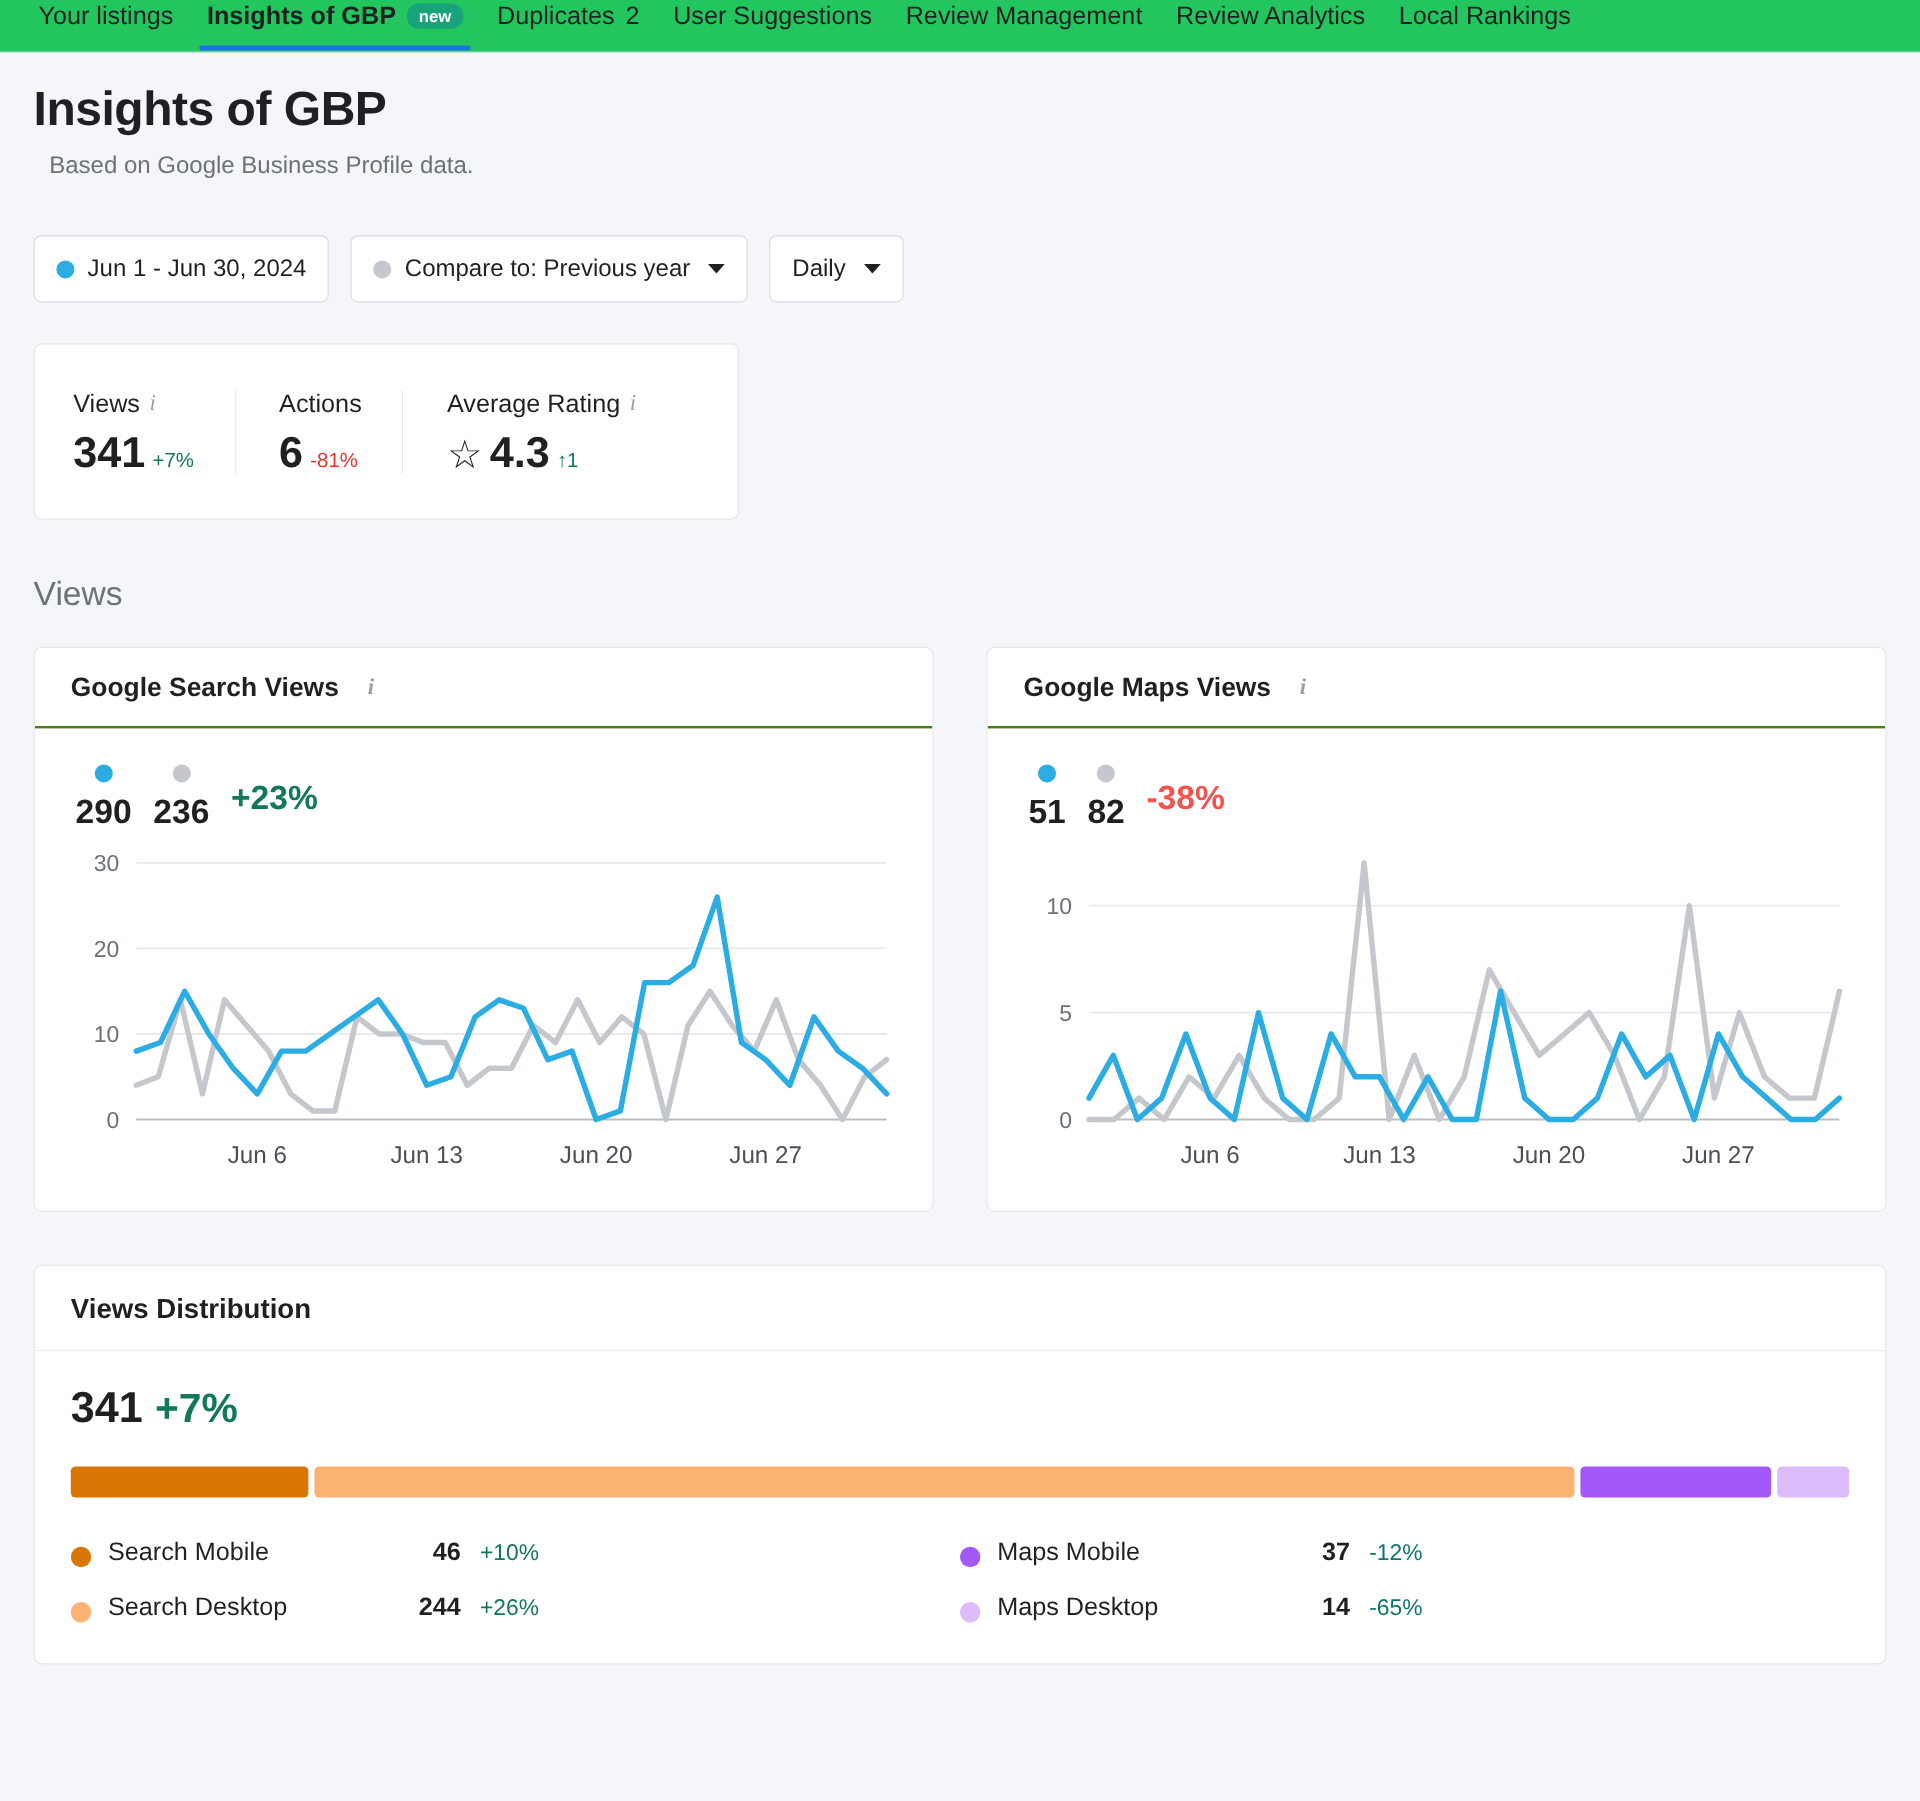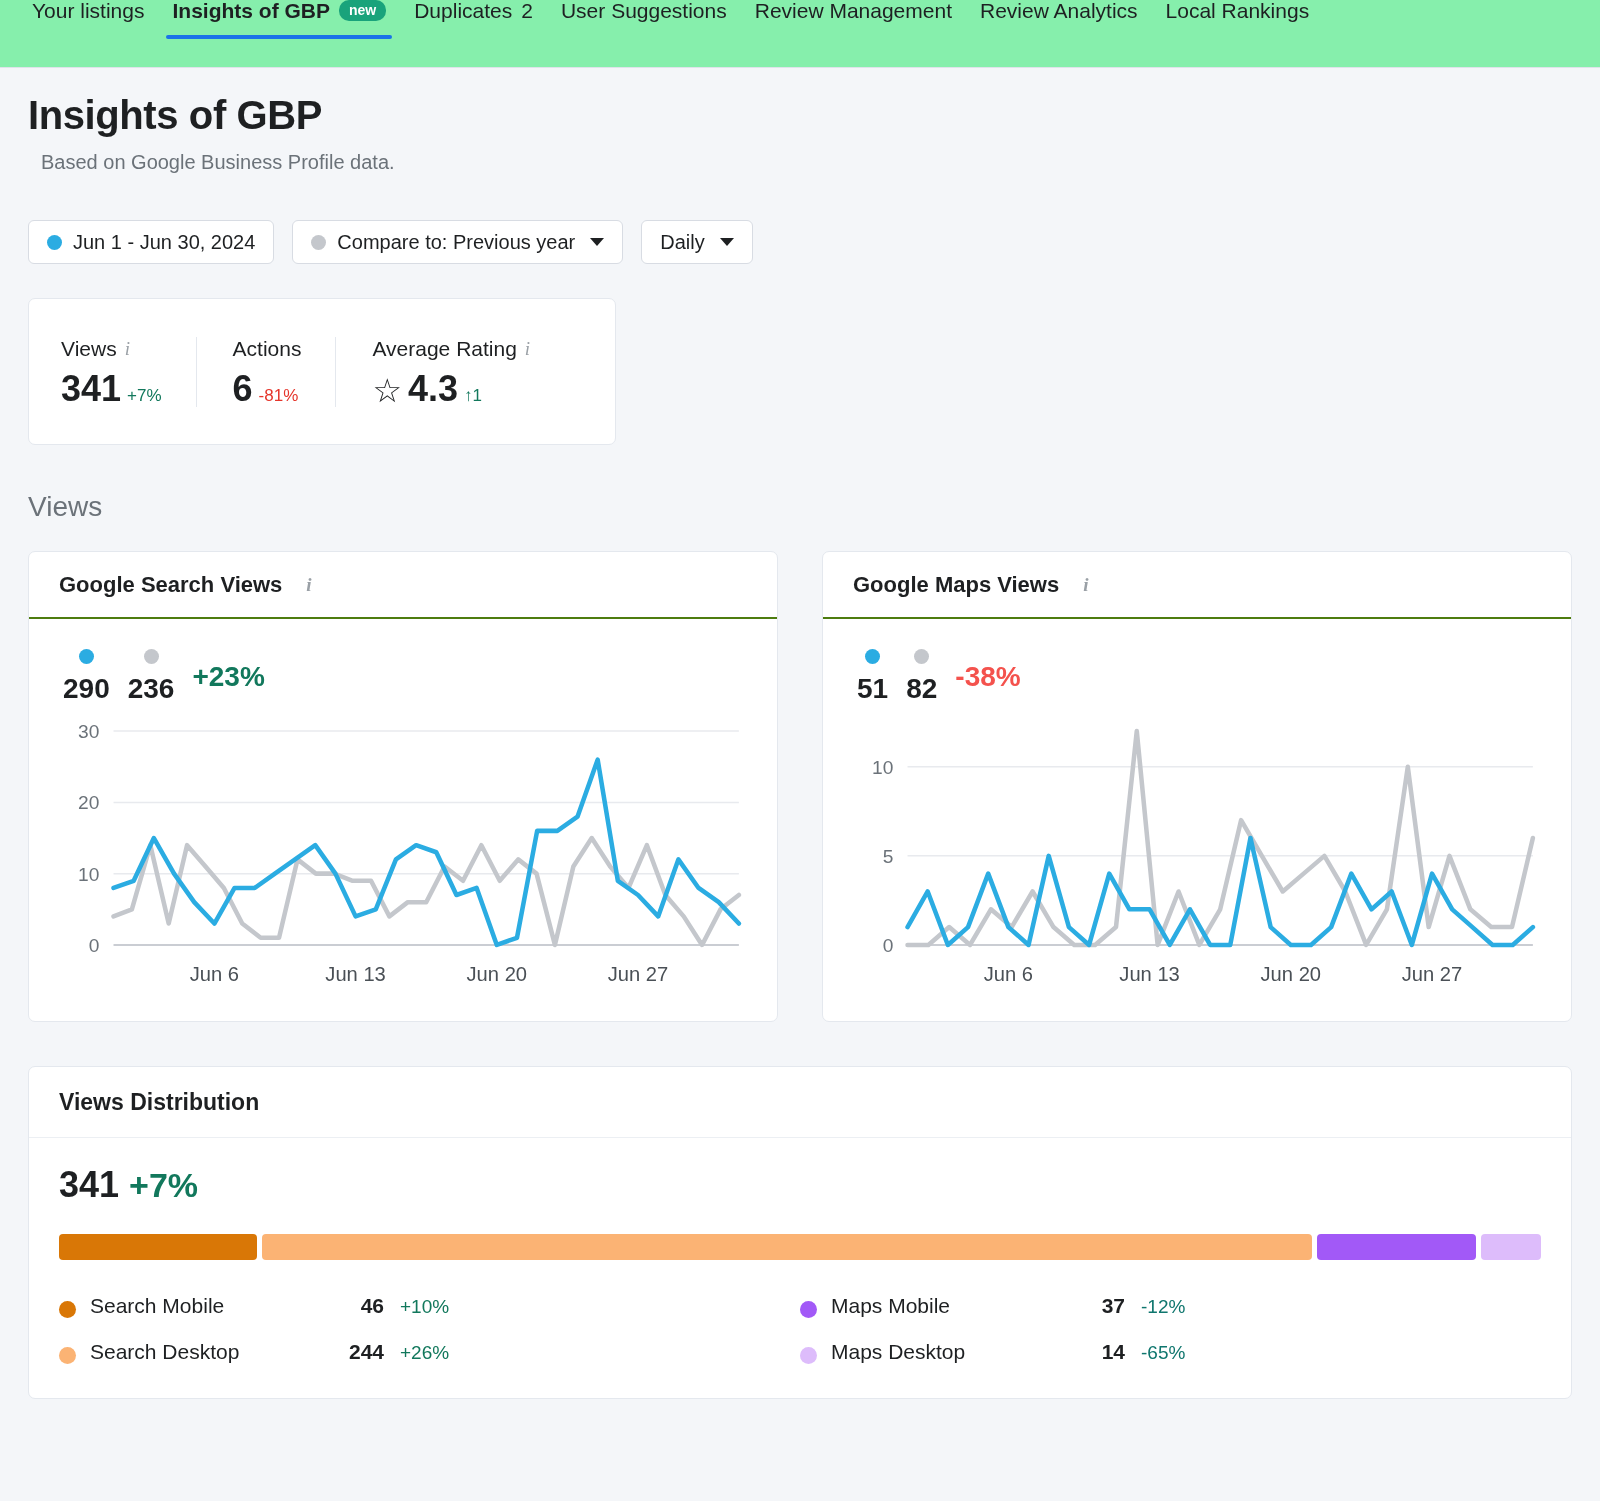--- a/index.html
+++ b/index.html
@@ -8,26 +8,26 @@
     width: 1600px; height: 1501px;
     background: #f4f6f9;
     font-family: "Liberation Sans", sans-serif;
     color: #1e2022;
     overflow: hidden;
   }
 
   
   .tabbar {
     display: flex;
-    align-items: flex-start;
+    align-items: center;
     gap: 0;
-    height: 68px;
+    height: 44px;
     padding: 0 28px;
     border-bottom: 1px solid #dfe3ea;
-    background: #86efac;
+    background: #22c55e;
   }
   .tab {
     position: relative;
     display: flex;
     align-items: center;
     gap: 9px;
     padding: 0 14px 17px 14px;
     font-size: 21px;
     color: #1e2022;
     cursor: pointer;
@@ -74,21 +74,21 @@
   .filters {
     display: flex;
     align-items: center;
     gap: 18px;
     padding: 33px 28px 0 28px;
   }
   .pill {
     display: inline-flex;
     align-items: center;
     gap: 11px;
-    height: 44px;
+    height: 56px;
     padding: 0 18px;
     background: #fff;
     border: 1px solid #d8dce3;
     border-radius: 6px;
     font-size: 20px;
     color: #1e2022;
     cursor: pointer;
     white-space: nowrap;
   }
   .dot { width: 15px; height: 15px; border-radius: 50%; display: inline-block; flex: none; }

